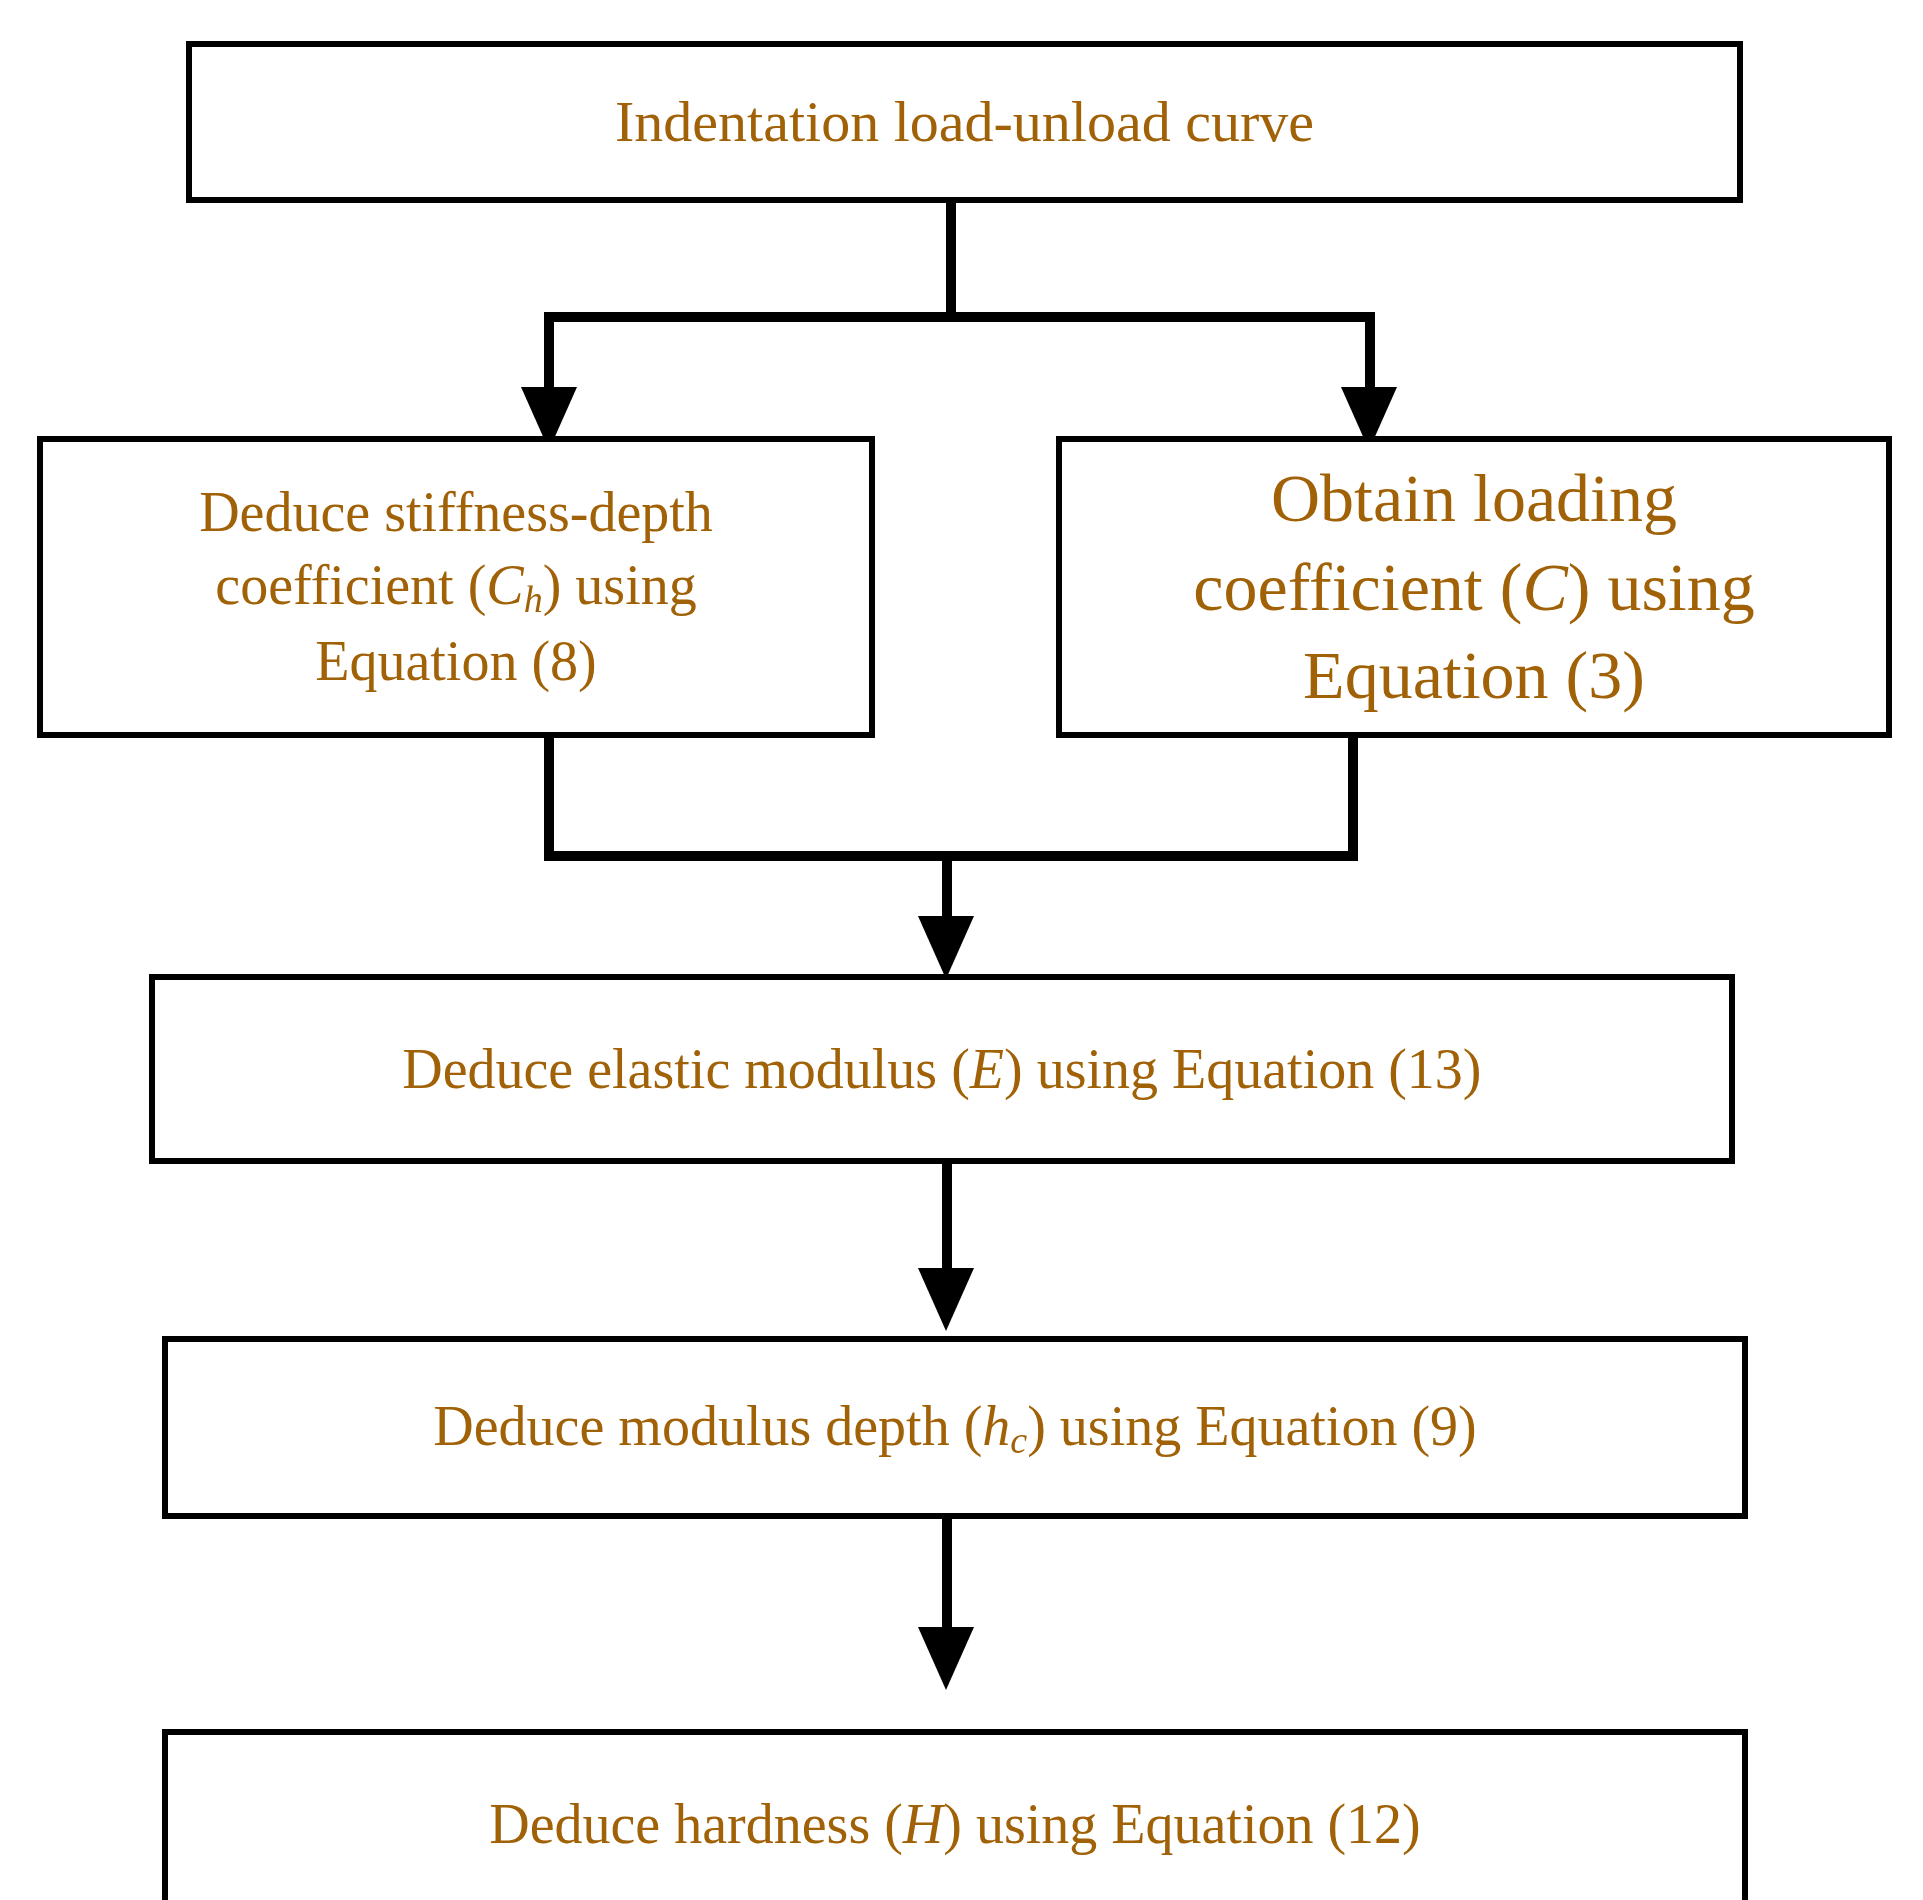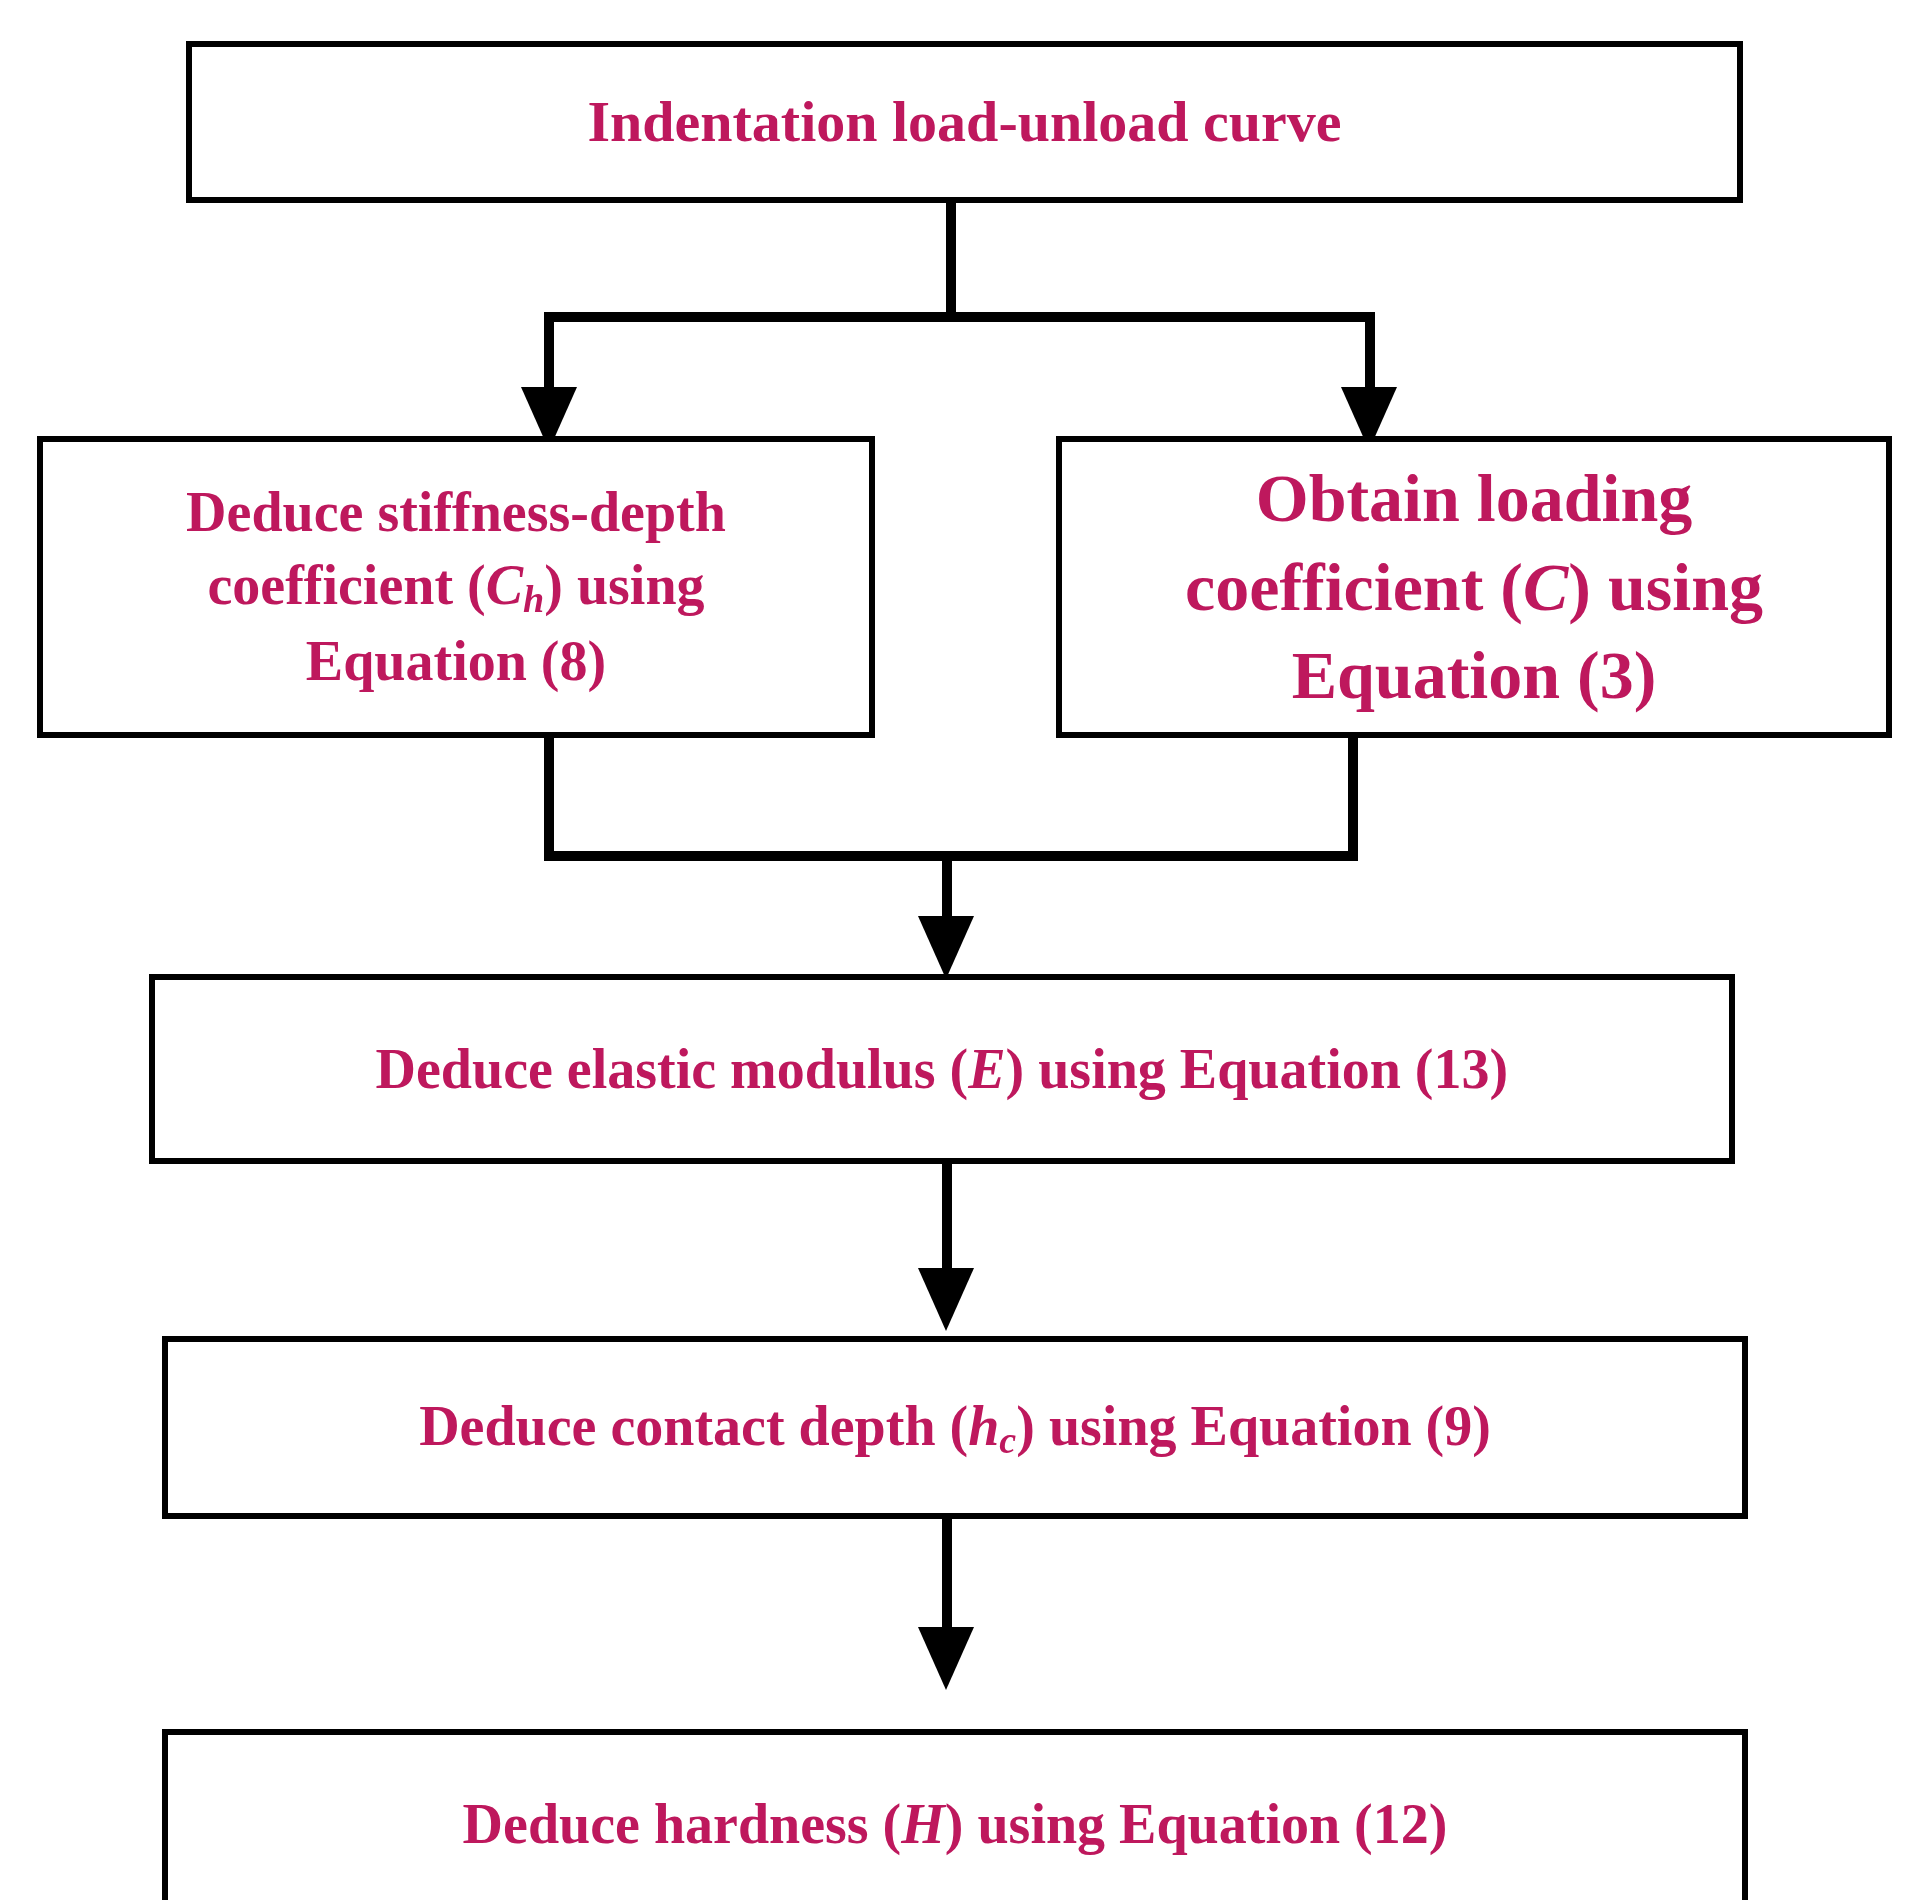--- a/index.html
+++ b/index.html
@@ -19,24 +19,23 @@
   
   .node {
     position: absolute;
     box-sizing: border-box;
     background: #ffffff;
     border: 6.1px solid #000000;
     display: flex;
     align-items: center;
     justify-content: flex-end;
     text-align: center;
-    color: #be185d;
+    color: #a16207;
     line-height: 1.30;
     padding: 5.3px 12.3px;
-    font-weight: bold;
   }
   .node .label {
     display: block;
     width: 100%;
   }
 
   
   #node-top      { left: 186px;  top: 41px;   width: 1557px; height: 162px; font-size: 58px; }
   #node-stiff    { left: 37px;   top: 436px;  width: 838px;  height: 302px; font-size: 56px; }
   #node-loading  { left: 1056px; top: 436px;  width: 836px;  height: 302px; font-size: 68px; }
@@ -130,21 +129,21 @@
   <div class="arrowhead" id="arrow-merge"></div>
 
   <div class="node" id="node-modulus">
     <span class="label"><span>Deduce elastic modulus (</span><span class="sym">E</span><span>) using Equation (13)</span></span>
   </div>
 
   <div class="vline" id="conn-3to4"></div>
   <div class="arrowhead" id="arrow-3to4"></div>
 
   <div class="node" id="node-depth">
-    <span class="label"><span>Deduce contact depth (</span><span class="sym">h</span><span class="sub">c</span><span>) using Equation (9)</span></span>
+    <span class="label"><span>Deduce modulus depth (</span><span class="sym">h</span><span class="sub">c</span><span>) using Equation (9)</span></span>
   </div>
 
   <div class="vline" id="conn-4to5"></div>
   <div class="arrowhead" id="arrow-4to5"></div>
 
   <div class="node" id="node-hardness">
     <span class="label"><span>Deduce hardness (</span><span class="sym">H</span><span>) using Equation (12)</span></span>
   </div>
 
 </div>

